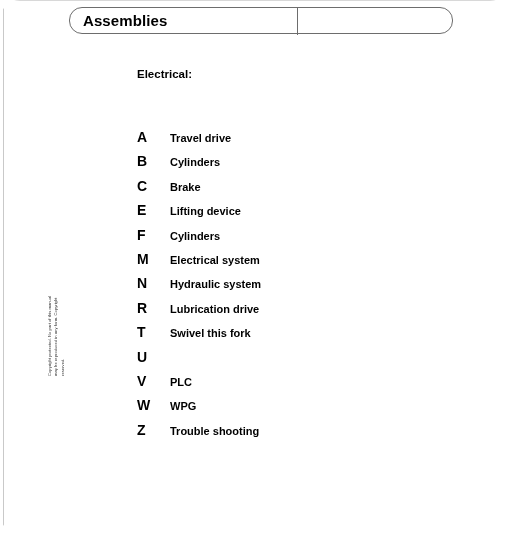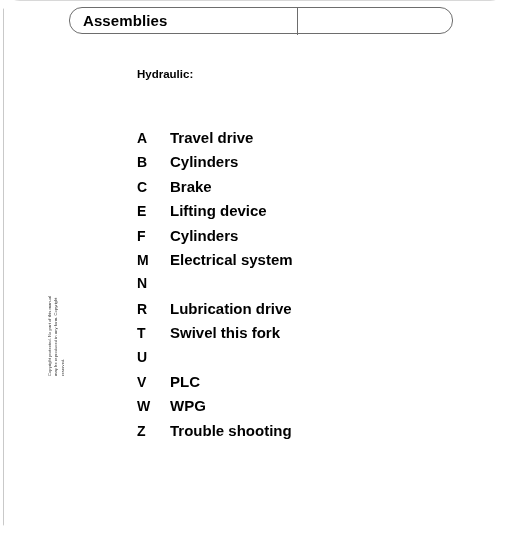--- a/index.html
+++ b/index.html
@@ -108,21 +108,21 @@
   }
   .row-code {
     width: 33px;
     flex: 0 0 33px;
     font-size: 14px;
     font-weight: bold;
     color: #000000;
     line-height: 1;
   }
   .row-label {
-    font-size: 15px;
+    font-size: 11px;
     font-weight: bold;
     color: #000000;
     line-height: 1;
     white-space: nowrap;
   }
 
   
   .copyright {
     position: absolute;
     left: 47px;
@@ -152,21 +152,21 @@
   <div class="header-box">
     <div class="header-cell-left">
       <span class="header-title">Assemblies</span>
     </div>
     <div class="header-divider"></div>
     <div class="header-cell-right">
       <span></span>
     </div>
   </div>
 
-  <div class="section-heading">Hydraulic:</div>
+  <div class="section-heading">Electrical:</div>
 
   <div class="list">
     <div class="list-row">
       <span class="row-code">A</span>
       <span class="row-label">Travel drive</span>
     </div>
     <div class="list-row">
       <span class="row-code">B</span>
       <span class="row-label">Cylinders</span>
     </div>
@@ -181,20 +181,21 @@
     <div class="list-row">
       <span class="row-code">F</span>
       <span class="row-label">Cylinders</span>
     </div>
     <div class="list-row">
       <span class="row-code">M</span>
       <span class="row-label">Electrical system</span>
     </div>
     <div class="list-row">
       <span class="row-code">N</span>
+      <span class="row-label">Hydraulic system</span>
     </div>
     <div class="list-row">
       <span class="row-code">R</span>
       <span class="row-label">Lubrication drive</span>
     </div>
     <div class="list-row">
       <span class="row-code">T</span>
       <span class="row-label">Swivel this fork</span>
     </div>
     <div class="list-row">

